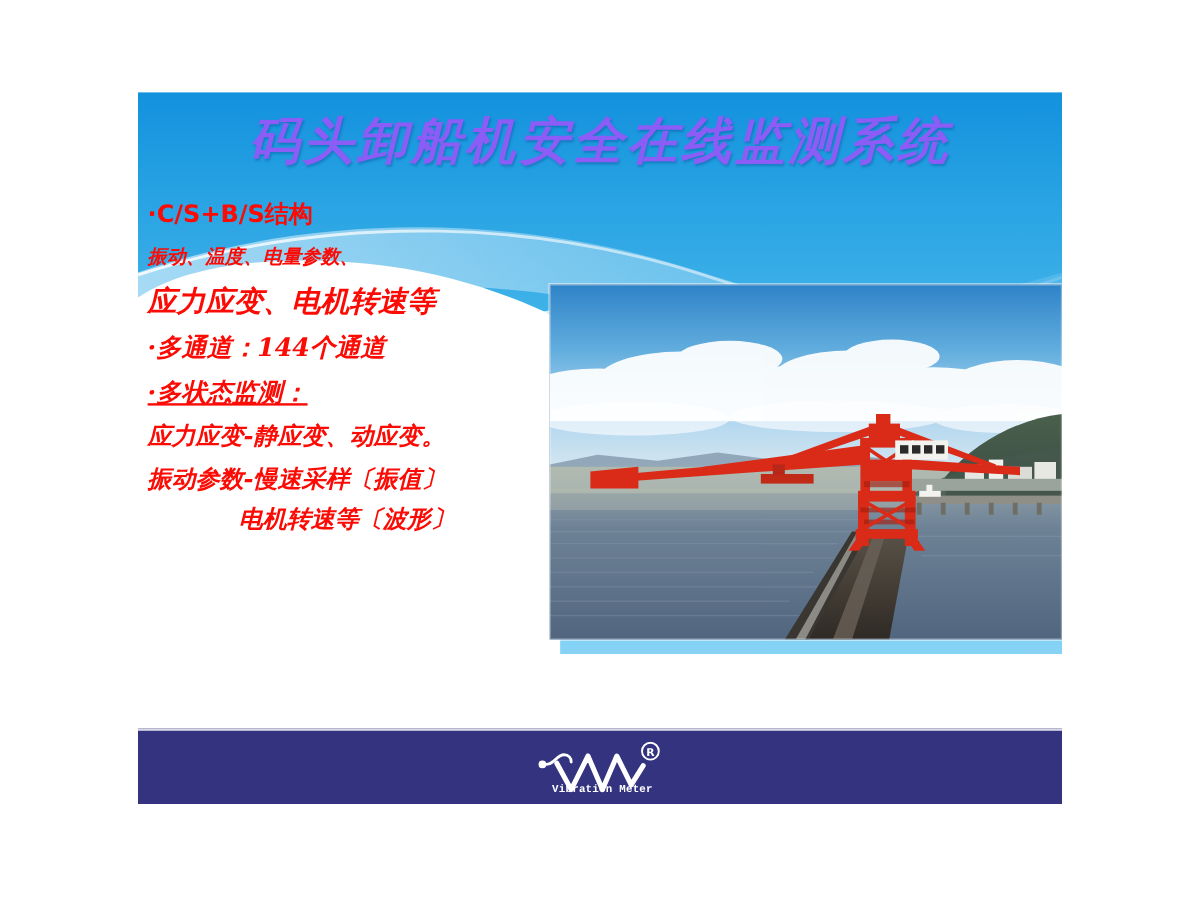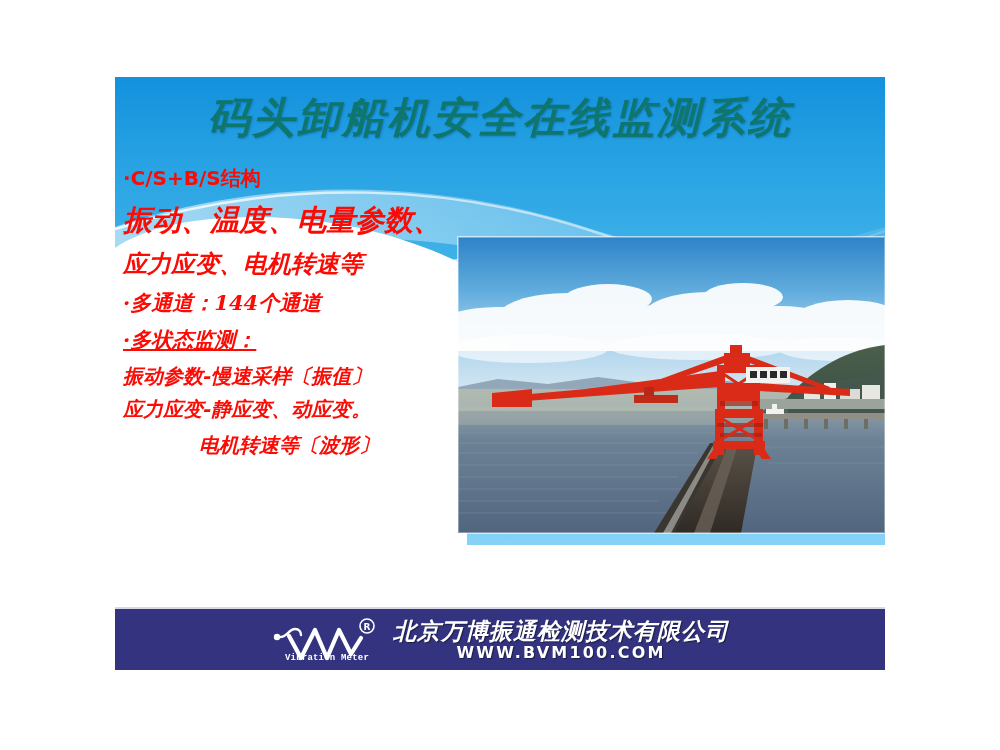--- a/index.html
+++ b/index.html
@@ -59,21 +59,21 @@
     pointer-events: none;
   }
 
   
   #title {
     position: absolute;
     left: 115px;
     top: 94px;
     width: 770px;
     text-align: center;
-    color: #0f766e;
+    color: #8b5cf6;
     font-family: "DejaVu Serif", "Liberation Serif", serif;
     font-size: 42px;
     font-weight: bold;
     font-style: italic;
     letter-spacing: 3px;
     line-height: 1.15;
     text-shadow: 1px 1px 2px rgba(0,70,130,.35);
     white-space: nowrap;
   }
 
@@ -87,21 +87,21 @@
     font-family: "DejaVu Serif", "Liberation Serif", serif;
     font-weight: bold;
     font-style: italic;
   }
   .line {
     white-space: nowrap;
     line-height: 1.0;
   }
   .line.l0 { font-size: 20px; font-style: normal; font-family:"DejaVu Sans","Liberation Sans",sans-serif; margin-bottom: 18px; }
   .line.l1 { font-size: 21px; margin-bottom: 17px; }
-  .line.l2 { font-size: 29px; margin-bottom: 17px; }
+  .line.l2 { font-size: 16px; margin-bottom: 17px; }
   .line.l3 { font-size: 24px; margin-bottom: 16px; }
   .line.l4 { font-size: 21px; margin-bottom: 16px; }
   .line.l5 { font-size: 21px; margin-bottom: 16px; text-decoration: underline; }
   .line.l6 { font-size: 20px; margin-bottom: 16px; }
   .line.l7 { font-size: 20px; margin-bottom: 13px; }
   .line.l8 { font-size: 20px; margin-left: 76px; }
 
   
   #photo {
     position: absolute;
@@ -214,22 +214,22 @@
   </div>
 
   <div id="title">码头卸船机安全在线监测系统</div>
 
   <div id="body-text">
     <div class="line l0">·C/S+B/S结构</div>
     <div class="line l2">振动、温度、电量参数、</div>
     <div class="line l3">应力应变、电机转速等</div>
     <div class="line l4">·多通道：144个通道</div>
     <div class="line l5">·多状态监测：</div>
+    <div class="line l6">应力应变-静应变、动应变。</div>
     <div class="line l7">振动参数-慢速采样〔振值〕</div>
-    <div class="line l6">应力应变-静应变、动应变。</div>
     <div class="line l8">电机转速等〔波形〕</div>
   </div>
 
   <div id="photo">
     <svg width="427" height="296" viewBox="0 0 427 296">
       <defs>
         <linearGradient id="skyg" x1="0" y1="0" x2="0" y2="1">
           <stop offset="0%" stop-color="#2e83c8"></stop>
           <stop offset="35%" stop-color="#63aede"></stop>
           <stop offset="62%" stop-color="#a7d2ef"></stop>
@@ -387,21 +387,17 @@
           <path d="M9,19 C16,19 18,11 24,11 C28,11 30,14 30,17" fill="none" stroke="#ffffff" stroke-width="2.4" stroke-linecap="round"></path>
 
           <path d="M18,18 L30,40 L44,12 L56,40 L68,12 L80,36 L90,20" fill="none" stroke="#ffffff" stroke-width="4.2" stroke-linejoin="round" stroke-linecap="round"></path>
 
           <circle cx="96" cy="8" r="7" fill="none" stroke="#ffffff" stroke-width="1.6"></circle>
           <text x="96" y="12" text-anchor="middle" font-size="9" font-family="DejaVu Sans, Liberation Sans, sans-serif" font-weight="bold" fill="#ffffff">R</text>
         </svg>
         <div id="logo-caption">Vibration Meter</div>
       </div>
 
-      <div id="footer-texts">
-        <div id="company-name">北京万博振通检测技术有限公司</div>
-        <div id="company-url">WWW.BVM100.COM</div>
-      </div>
 
     </div>
   </div>
 
 </div>
 
 </body></html>

